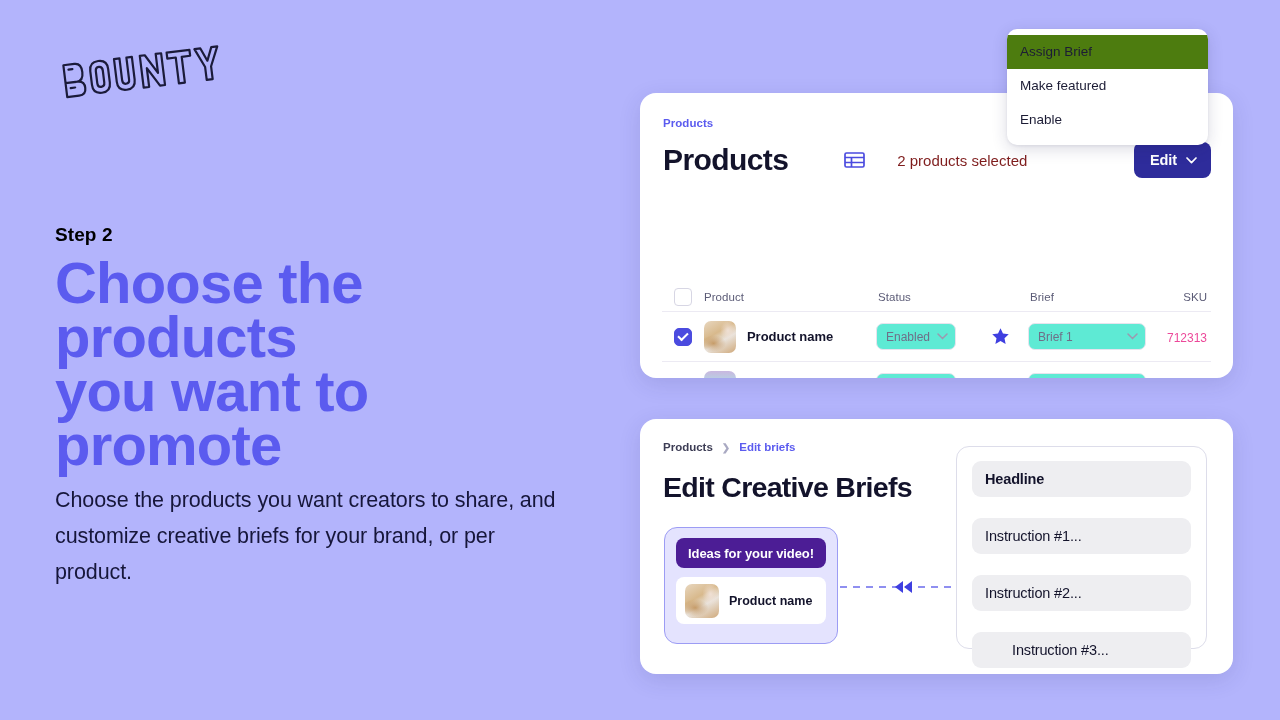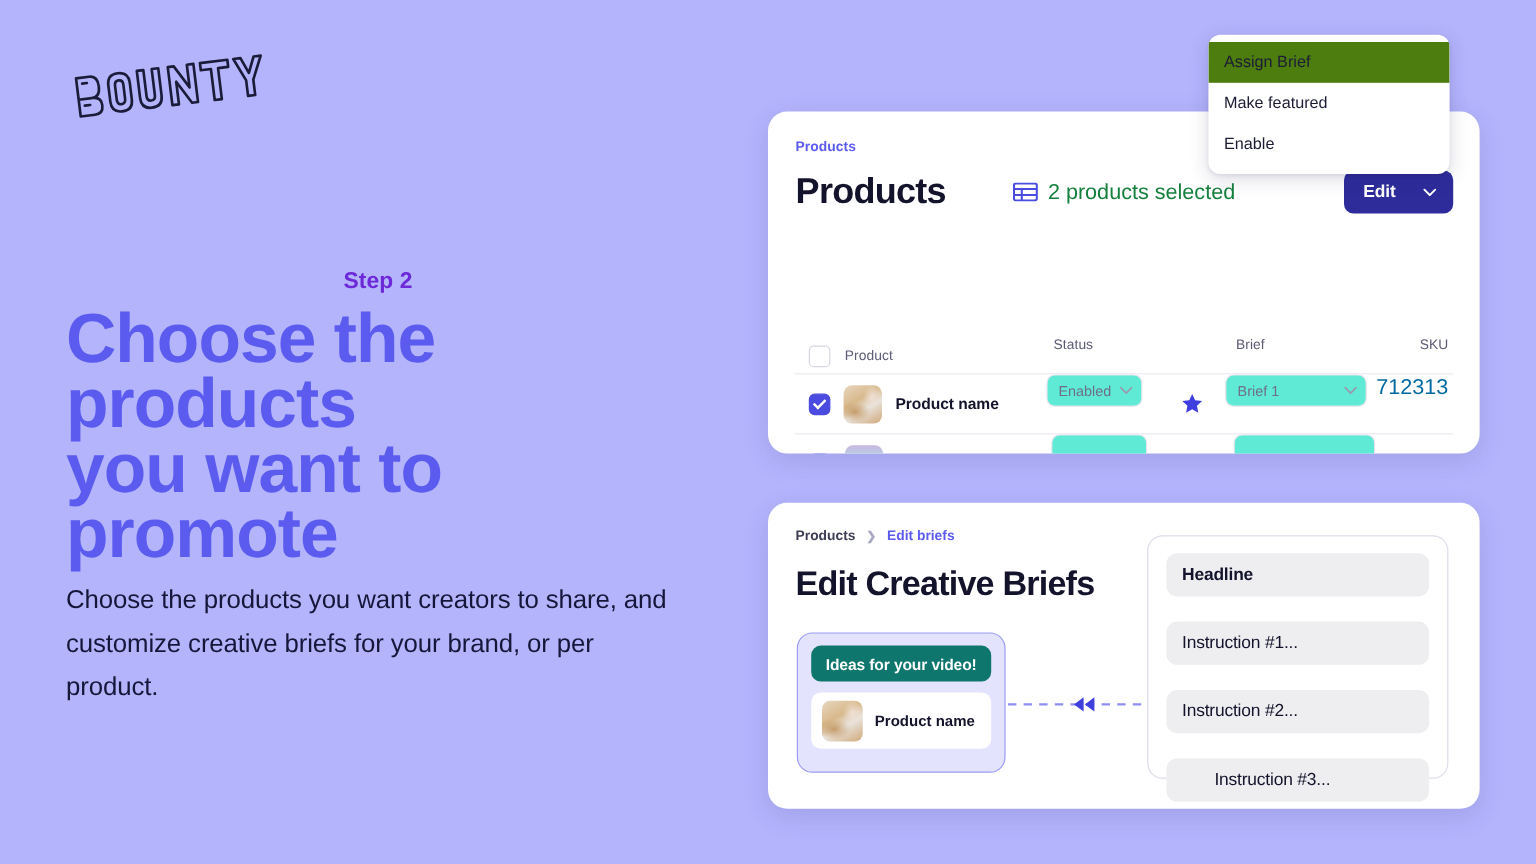--- a/index.html
+++ b/index.html
@@ -30,24 +30,23 @@
   
   .left-copy {
     position: absolute;
     left: 55px;
     top: 224px;
     width: 520px;
   }
   .step-label {
     font-size: 19px;
     font-weight: bold;
-    color: #6d28d9;
+    color: #000000;
     letter-spacing: 0.1px;
     margin-bottom: 10px;
-    text-align: center;
   }
   .headline {
     font-size: 58px;
     line-height: 54px;
     font-weight: bold;
     color: #5b5bef;
     letter-spacing: -0.8px;
     margin-bottom: 10px;
   }
   .subcopy {
@@ -130,51 +129,53 @@
     line-height: 32px;
   }
   .selected-group {
     display: flex;
     align-items: center;
     gap: 8px;
     margin-left: 56px;
   }
   .grid-icon { width: 21px; height: 16px; display: block; }
   .selected-text {
-    font-size: 18px;
-    color: #15803d;
+    font-size: 15px;
+    color: #7f1d1d;
     white-space: nowrap;
+    margin-left: 24px;
   }
   .edit-btn {
     margin-left: auto;
     background: #2e2c9b;
     color: #ffffff;
     border: none;
     border-radius: 8px;
     height: 36px;
     padding: 0 14px 0 16px;
     font-size: 14.5px;
     font-weight: bold;
     font-family: inherit;
     display: flex;
     align-items: center;
-    gap: 23px;
+    gap: 9px;
     cursor: pointer;
     letter-spacing: -0.1px;
   }
 
   
   .ptable {
     position: absolute;
     left: 22px;
     top: 189px;
     width: 549px;
   }
   .prow {
     display: flex;
+    align-items: center;
     height: 50px;
     border-bottom: 1px solid #eceaf3;
   }
   .prow.header {
     height: 30px;
     border-bottom: 1px solid #eceaf3;
   }
 
   .c-check  { width: 42px; display: flex; justify-content: center; align-items: center; }
   .c-prod   { width: 172px; display: flex; align-items: center; gap: 11px; }
@@ -264,22 +265,22 @@
 
   .chev {
     width: 11px; height: 7px;
     display: inline-block;
     flex: none;
   }
 
   .star-btn { cursor: pointer; width: 19px; height: 19px; display:block; }
 
   .sku-text {
-    font-size: 18px;
-    color: #0369a1;
+    font-size: 12px;
+    color: #ec4899;
   }
 
   
   .bc-crumb {
     position: absolute;
     left: 23px;
     top: 22px;
     display: flex;
     align-items: center;
     gap: 9px;
@@ -306,21 +307,21 @@
     left: 24px;
     top: 108px;
     width: 174px;
     height: 117px;
     background: #e4e3fe;
     border: 1.5px solid #9c9cf4;
     border-radius: 13px;
     padding: 10px 11px;
   }
   .idea-pill {
-    background: #0f766e;
+    background: #4c1d95;
     border-radius: 8px;
     height: 30px;
     display: flex;
     align-items: center;
     justify-content: center;
     color: #fff;
     font-size: 13px;
     font-weight: bold;
     letter-spacing: -0.1px;
   }

